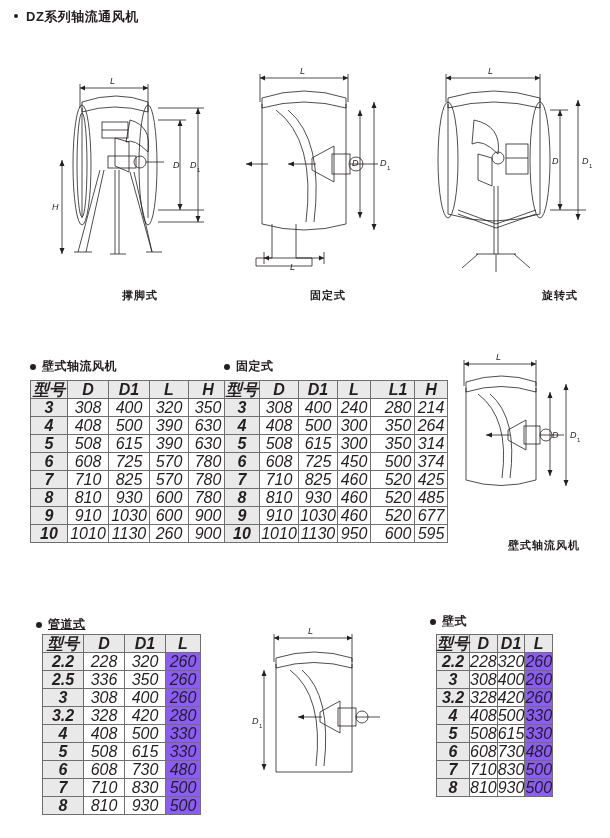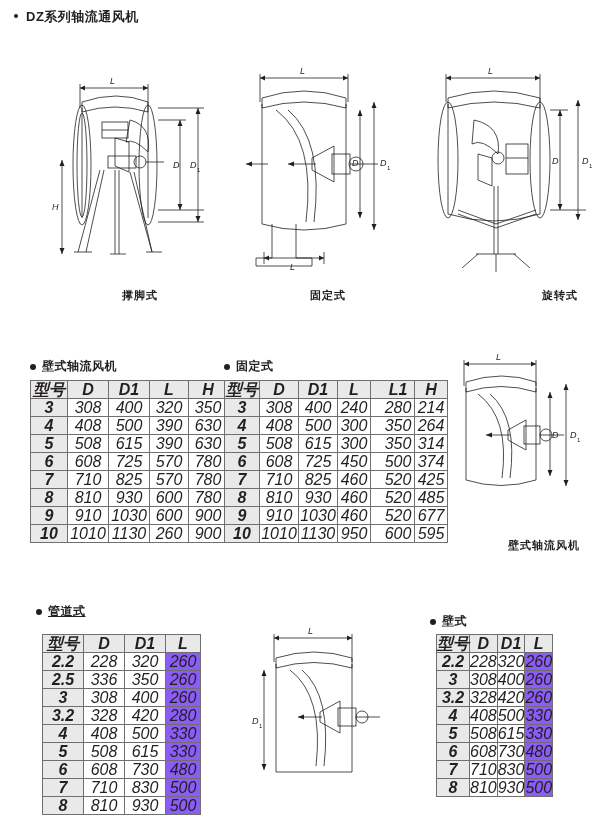--- a/index.html
+++ b/index.html
@@ -492,21 +492,21 @@
         <path d="M126 138 l-2.5 -6 h5 z" fill="#231f20" stroke="none"></path>
       </g>
       <text x="56" y="12" font-size="9" font-style="italic" fill="#231f20">L</text>
       <text x="112" y="90" font-size="9" font-style="italic" fill="#231f20">D</text>
       <text x="130" y="90" font-size="9" font-style="italic" fill="#231f20">D</text>
       <text x="137" y="94" font-size="6" fill="#231f20">1</text>
     </svg>
   </div>
   <div class="fig-caption" style="left:440px; top:538px;">壁式轴流风机</div>
 
-  <div class="sec-head" style="left:36px; top:603px;text-decoration:underline;">
+  <div class="sec-head" style="left:36px; top:616px;text-decoration:underline;">
     <span class="dot"></span>
     <span>管道式</span>
   </div>
 
   <table class="spec t-c" style="left:42px; top:634px;">
     <thead>
       <tr>
         <th>型号</th>
         <th>D</th>
         <th>D1</th>

